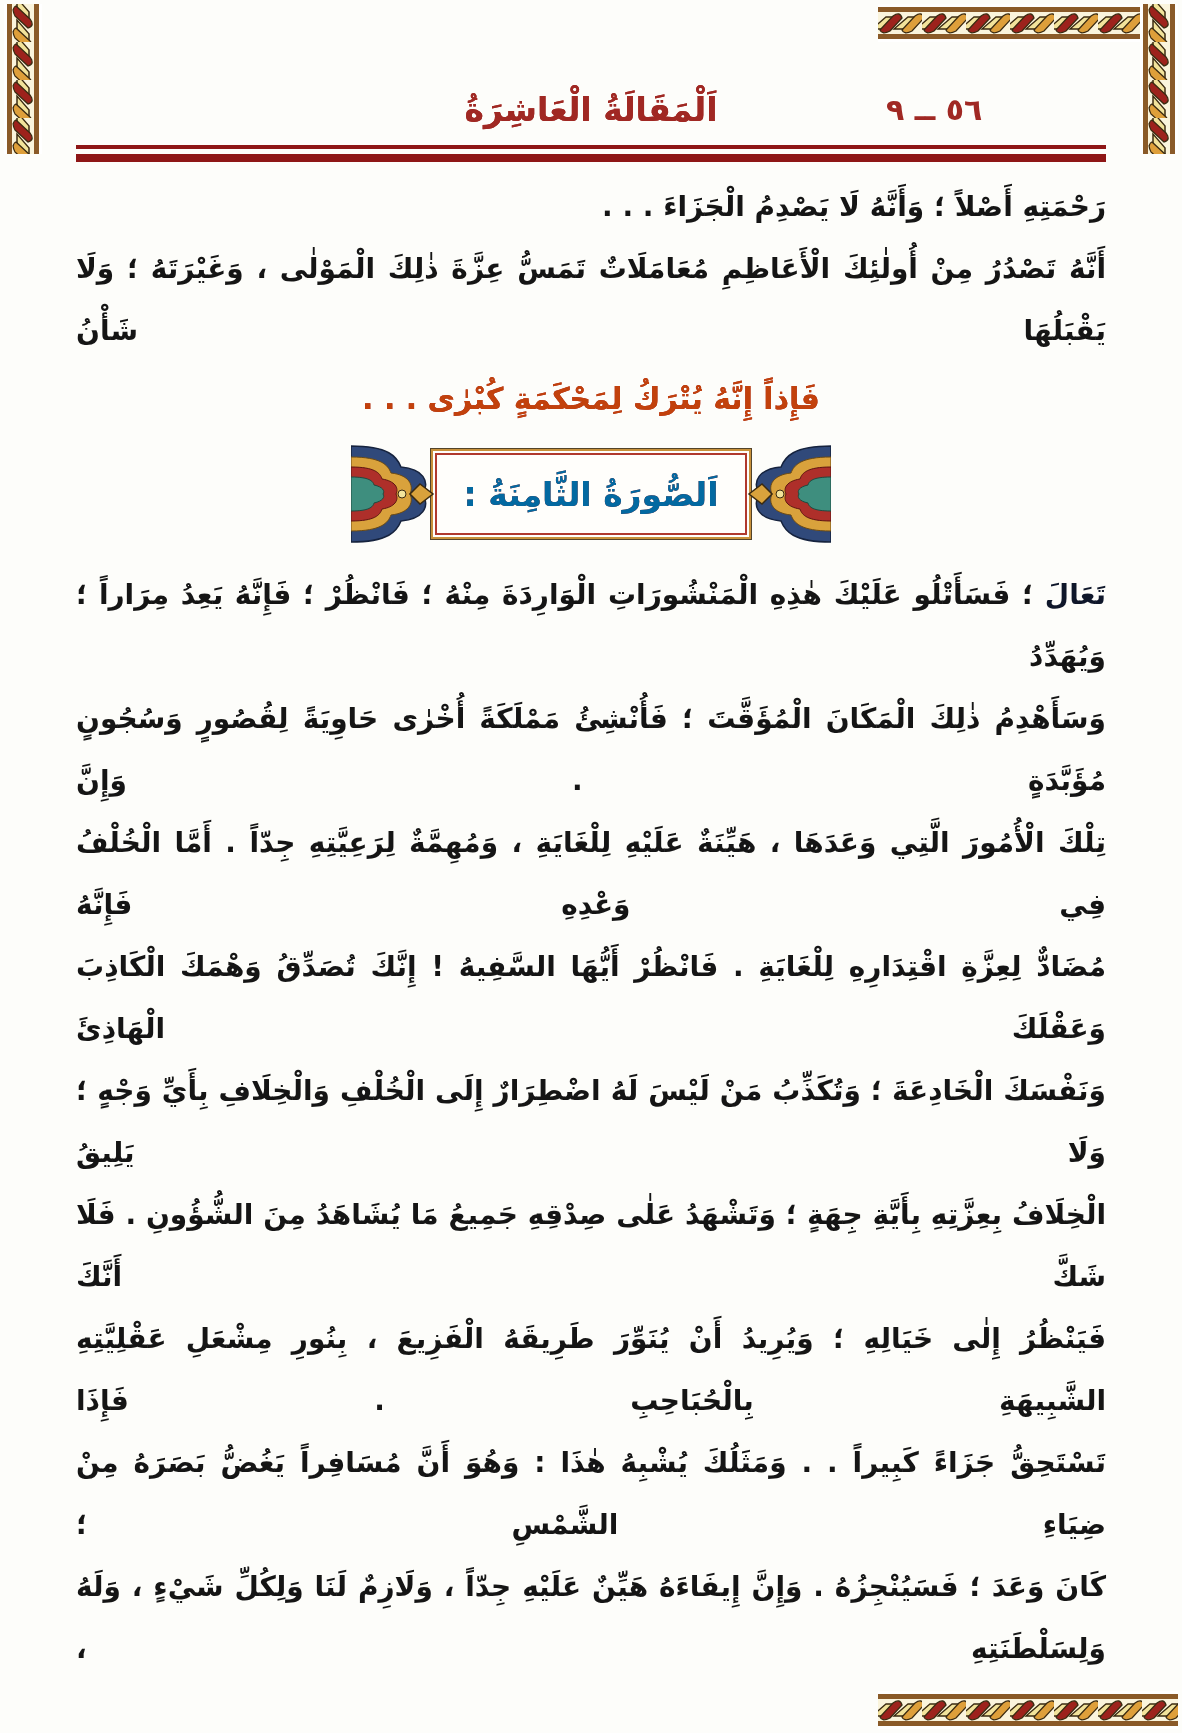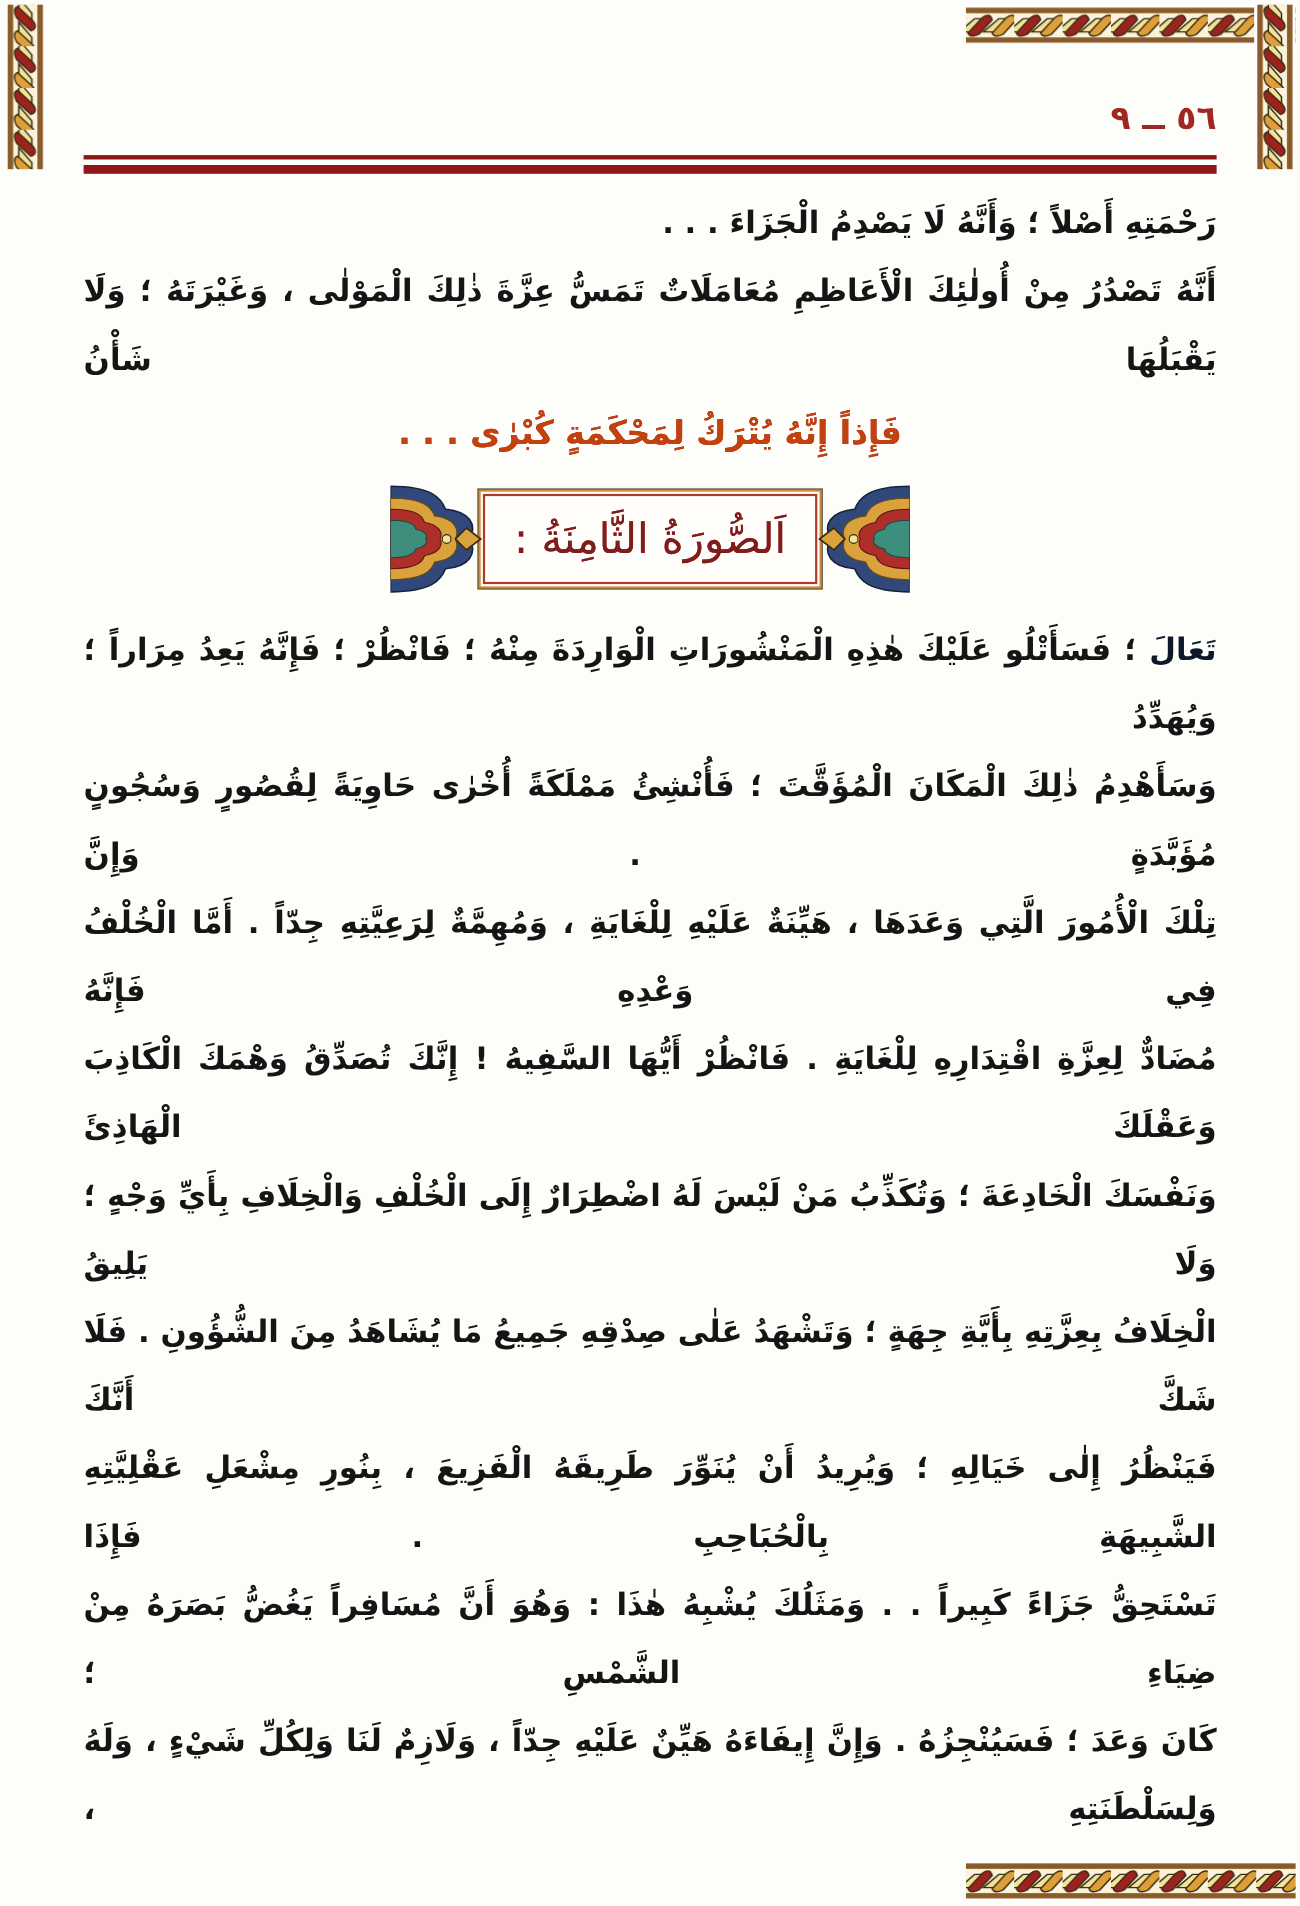--- a/index.html
+++ b/index.html
@@ -27,21 +27,21 @@
   }
 
   
   .header-row{
     display:grid;
     grid-template-columns:220px 1fr 220px;
     align-items:center;
     margin-top:14px;
   }
   .page-number{
-    color:#A02823;font-weight:bold;font-size:30px;text-align:right;
+    color:#A02823;font-weight:bold;font-size:30px;text-align:left;
     letter-spacing:1px;
   }
   .page-title{
     color:#A02823;font-weight:bold;font-size:33px;text-align:center;
     text-shadow:0 0 .4px #A02823;
   }
   .double-rule{
     margin-top:16px;
     height:5px;
     border-top:4px solid #8E1616;
@@ -74,21 +74,21 @@
   .orn-box{
     position:relative;z-index:1;
     min-width:300px;height:82px;
     background:#FFFEFB;
     border:2px solid #B0392E;
     box-shadow:0 0 0 2px #FFFEFB,0 0 0 4px #C8913B,0 0 0 5px #53442A;
     display:flex;align-items:center;justify-content:center;
     padding:0 26px;box-sizing:border-box;
   }
   .orn-title{
-    color:#7f1d1d;font-weight:normal;font-size:38px;
+    color:#0369a1;font-weight:bold;font-size:33px;
     text-shadow:0 0 .5px #9E1F1F;
     white-space:nowrap;
   }
   .orn-side{width:84px;height:104px;flex:0 0 auto;z-index:2;}
   .orn-side.left-side{margin-left:-12px;}
   .orn-side.right-side{margin-right:-12px;}
 </style>
 </head>
 <body>
 
@@ -141,20 +141,21 @@
     <rect width="100%" height="100%" fill="url(#chainV)"></rect>
   </svg>
   <svg class="bframe right" preserveAspectRatio="none">
     <rect width="100%" height="100%" fill="url(#chainV)"></rect>
   </svg>
 
   <div class="content">
 
     <div class="header-row">
       <div class="page-number">٥٦ ــ ٩</div>
+      <div class="page-title">اَلْمَقَالَةُ الْعَاشِرَةُ</div>
       <div></div>
     </div>
 
     <div class="double-rule"></div>
 
     <div class="para">
         <div class="tline lastline"><span>رَحْمَتِهِ أَصْلاً ؛ وَأَنَّهُ لَا يَصْدِمُ الْجَزَاءَ . . .</span></div>
         <div class="tline"><span>أَنَّهُ تَصْدُرُ مِنْ أُولٰئِكَ الْأَعَاظِمِ مُعَامَلَاتٌ تَمَسُّ عِزَّةَ ذٰلِكَ الْمَوْلٰى ، وَغَيْرَتَهُ ؛ وَلَا يَقْبَلُهَا شَأْنُ</span></div>
       </div>
 

